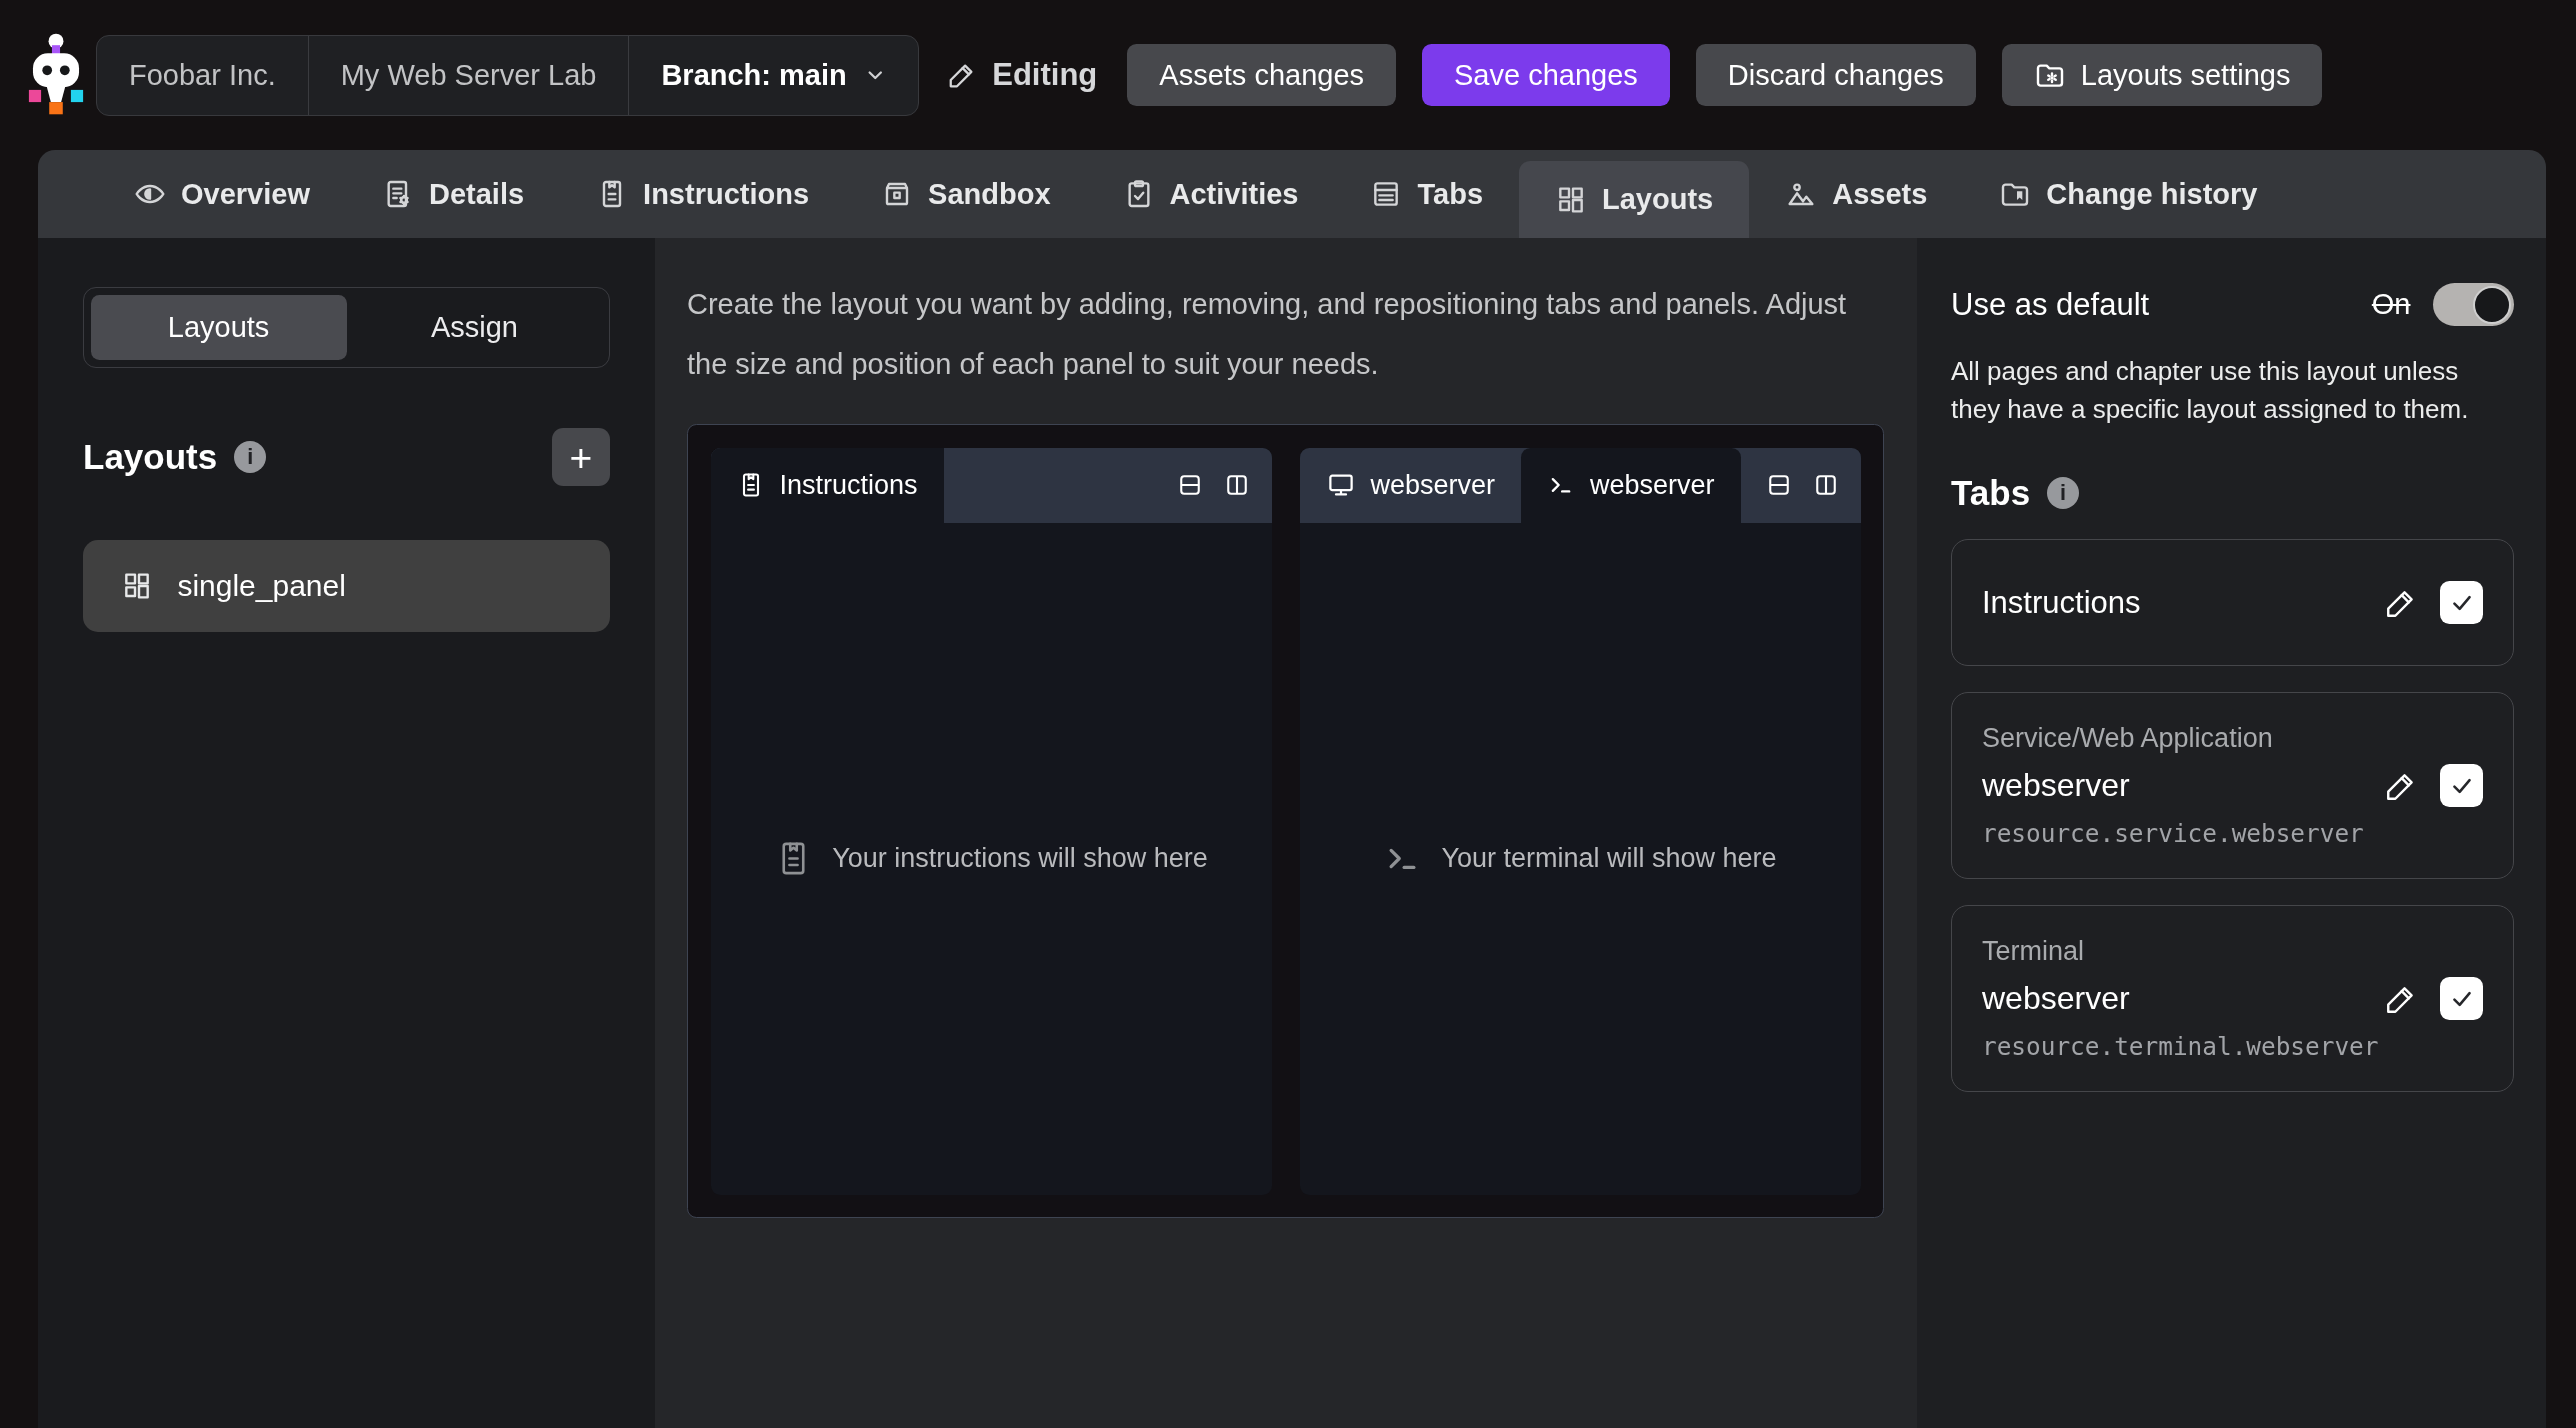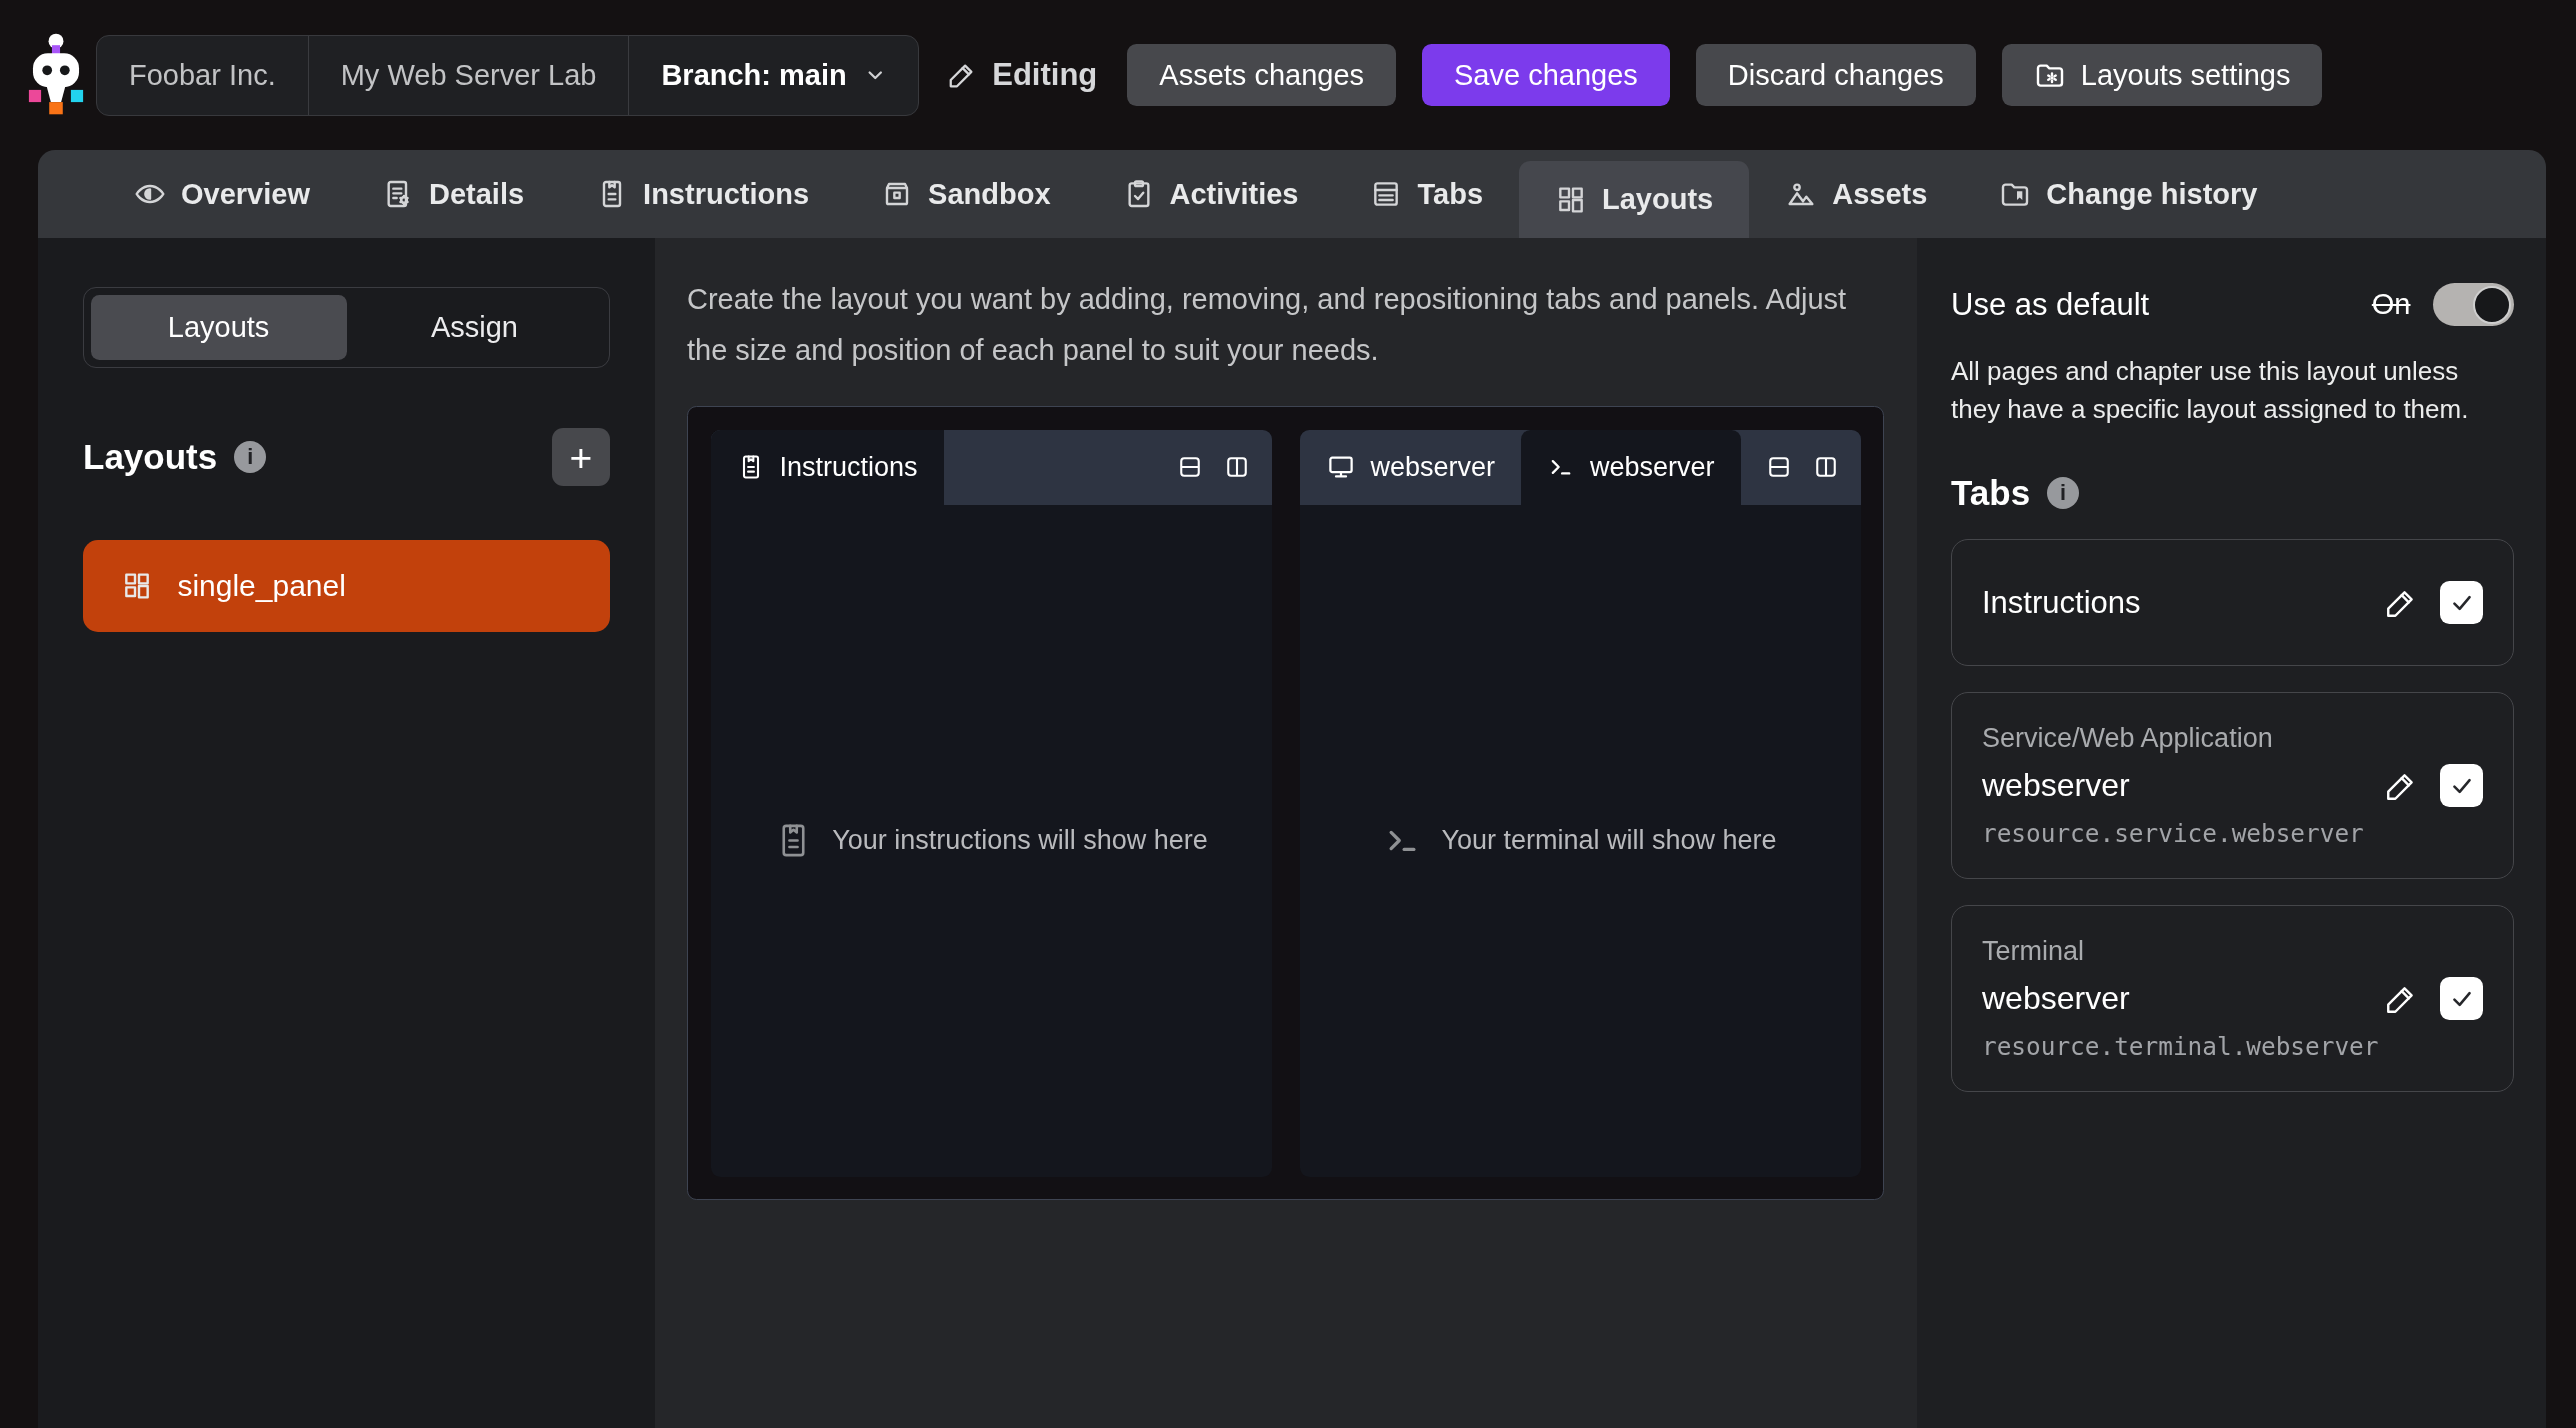--- a/index.html
+++ b/index.html
@@ -41,27 +41,27 @@
     color:#ececee; border-radius:8.4px; cursor:pointer; }
   .seg-btn.active { background:#4a4b50; color:#fff; }
   .side-head { margin-top:60px; display:flex; align-items:center; }
   .side-title { font-size:35px; font-weight:700; color:#fff; }
   .info { margin-left:17px; width:32px; height:32px; border-radius:50%; background:#97999d;
     color:#202124; display:flex; align-items:center; justify-content:center;
     font-size:21.6px; font-weight:700; }
   .plus-btn { margin-left:auto; width:58px; height:58px; border-radius:11.3px; background:#47484c;
     color:#fff; font-size:39px; line-height:1; display:flex; align-items:center; justify-content:center;
     border:none; cursor:pointer; font-family:inherit; }
-  .layout-item { margin-top:54px; height:92px; background:#c2410c; border-radius:15px;
+  .layout-item { margin-top:54px; height:92px; background:#404040; border-radius:15px;
     display:flex; align-items:center; padding:0 38px; gap:24.4px; color:#fff; font-size:30px; cursor:pointer; }
   .layout-item svg { color:#e8e9ea; }
 
   
   .center { flex:1; background:#252629; padding:36px 34px 0 32px; min-width:0; }
-  .desc { font-size:29px; line-height:51px; color:#c5c6c8; max-width:1206px; }
+  .desc { font-size:29px; line-height:60px; color:#c5c6c8; max-width:1206px; }
   .preview { margin-top:30px; width:1197px; height:794px; background:#121014;
     border:1.9px solid #3e4452; border-radius:9.4px; padding:22.5px; display:flex; gap:28px; }
   .panel { flex:1; display:flex; flex-direction:column; border-radius:9.4px; overflow:hidden; background:#14161d; }
   .pstrip { height:75px; background:#2e3442; display:flex; align-items:stretch; }
   .ptab { display:flex; align-items:center; gap:15px; padding:0 26px; color:#fff; font-size:27px; cursor:pointer; }
   .ptab.active { background:#14161d; }
   .ptab.active.mid { border-radius:9.4px 9.4px 0 0; }
   .pstrip-icons { margin-left:auto; display:flex; align-items:center; gap:19px; padding-right:20.7px; color:#fff; }
   .pstrip-icons svg { cursor:pointer; }
   .pbody { flex:1; display:flex; align-items:center; justify-content:center; gap:19px;

